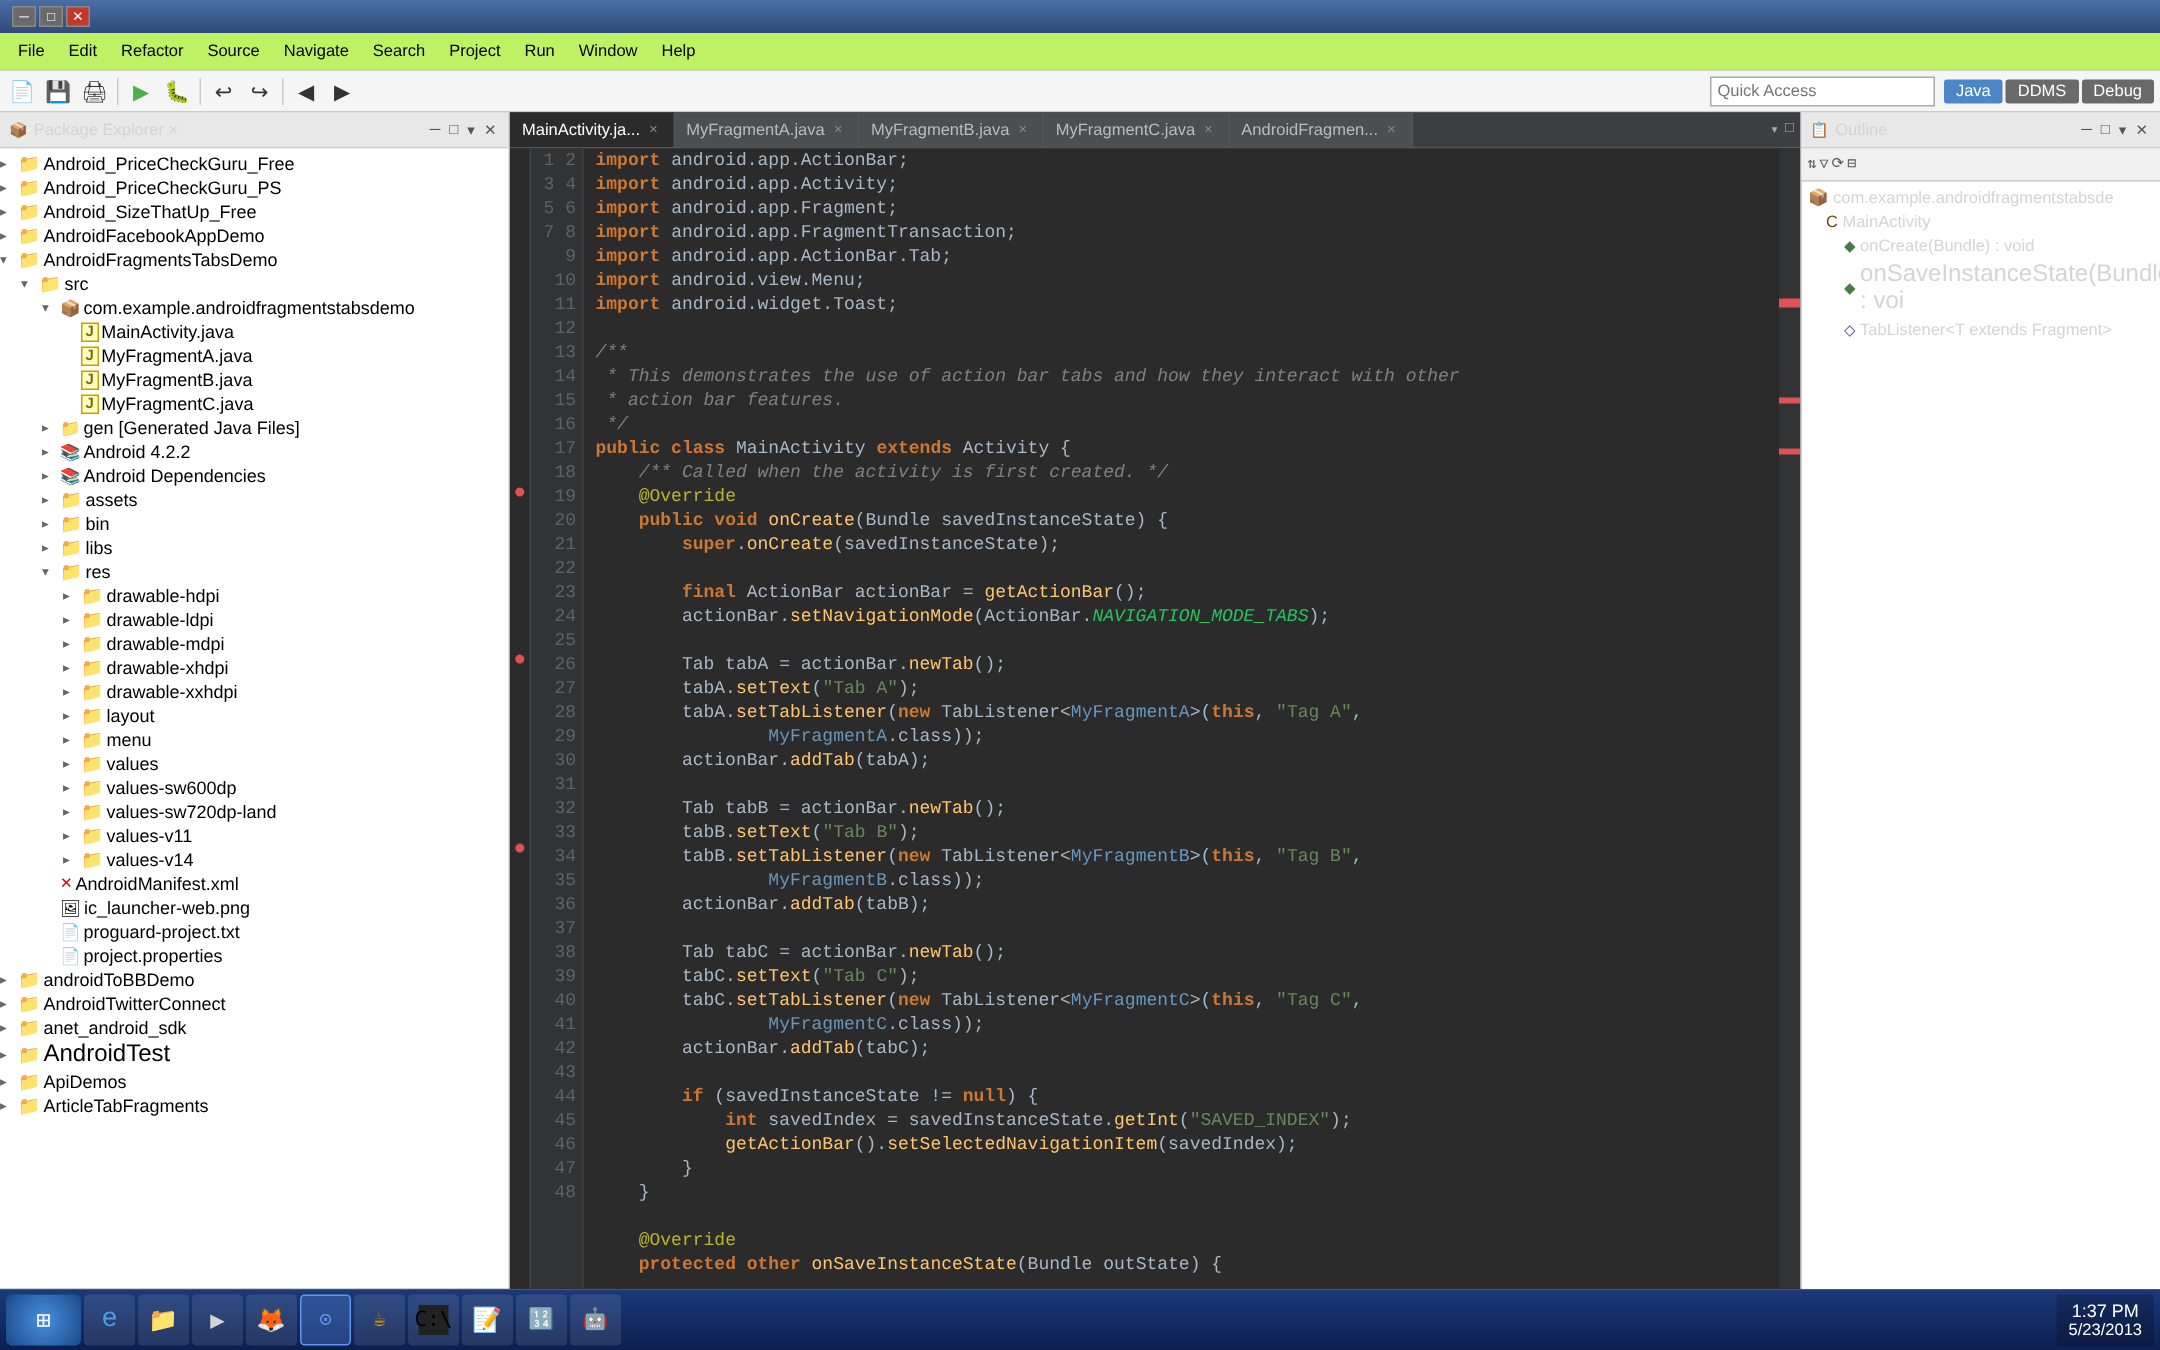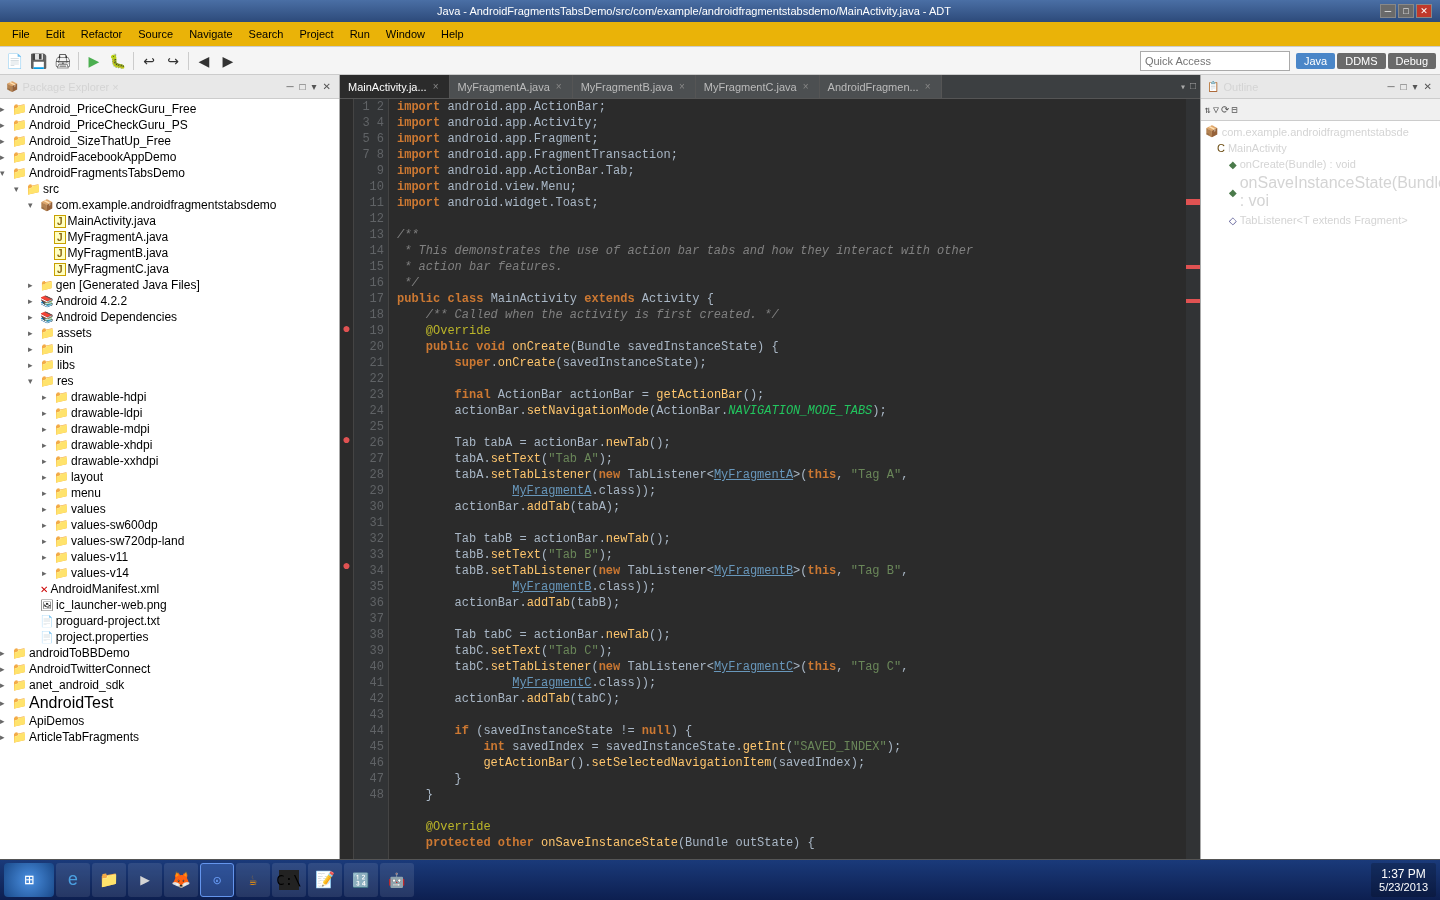--- a/index.html
+++ b/index.html
@@ -5,21 +5,21 @@
     * { margin: 0; padding: 0; box-sizing: border-box; }
     body { font-family: 'Courier New', monospace; font-size: 12px; background: #3c3c3c; color: #d4d4d4; width: 1440px; height: 900px; overflow: hidden; }
 
     
     #title-bar { background: linear-gradient(to bottom, #4a6fa5, #2d4a7a); color: #fff; height: 22px; display: flex; align-items: center; padding: 0 8px; font-size: 11px; font-family: Arial, sans-serif; justify-content: space-between; }
     #title-text { flex: 1; text-align: center; }
     #title-controls { display: flex; gap: 2px; }
     .title-btn { width: 16px; height: 14px; background: #6a6a6a; border: 1px solid #888; display: flex; align-items: center; justify-content: center; font-size: 9px; cursor: pointer; color: #fff; }
 
     
-    #menu-bar { background: #eab308; color: #000; height: 22px; display: flex; align-items: center; padding: 12px 4px; font-size: 11px; font-family: Arial, sans-serif; border-bottom: 1px solid #ccc; }
+    #menu-bar { background: #bef264; color: #000; height: 22px; display: flex; align-items: center; padding: 12px 4px; font-size: 11px; font-family: Arial, sans-serif; border-bottom: 1px solid #ccc; }
     .menu-item { padding: 2px 8px; cursor: pointer; }
 
     
     #toolbar { background: #f5f5f5; height: 28px; display: flex; align-items: center; padding: 0 4px; border-bottom: 1px solid #ccc; gap: 2px; }
     .toolbar-btn { width: 22px; height: 22px; background: transparent; border: 1px solid transparent; display: flex; align-items: center; justify-content: center; cursor: pointer; font-size: 14px; color: #333; }
     .toolbar-sep { width: 1px; height: 18px; background: #ccc; margin: 0 2px; }
     #quick-access-box { margin-left: auto; width: 150px; height: 20px; border: 1px solid #aaa; background: #fff; font-size: 11px; padding: 1px 4px; font-family: Arial; }
     .toolbar-right-btns { display: flex; align-items: center; gap: 2px; margin-left: 4px; }
     .right-pill { background: #4a86c8; color: #fff; padding: 2px 8px; font-size: 11px; font-family: Arial; border-radius: 2px; cursor: pointer; }
 
@@ -47,21 +47,21 @@
     #line-numbers { width: 35px; background: #313335; color: #606366; text-align: right; padding: 0 4px; font-size: 12px; line-height: 16px; overflow: hidden; border-right: 1px solid #444; }
     #code-area { flex: 1; overflow: auto; padding: 0 8px; font-size: 12px; line-height: 16px; color: #a9b7c6; position: relative; }
 
     
     .kw { color: #cc7832; font-weight: bold; }
     .string { color: #6a8759; }
     .comment { color: #808080; font-style: italic; }
     .annotation { color: #bbb529; }
     .method { color: #ffc66d; }
     .class-name { color: #a9b7c6; }
-    .link-like { color: #6897bb; text-decoration: underline; }
+    .link-like { color: #6897bb; }
     .static-field { color: #22c55e; font-style: italic; }
 
     code { display: block; white-space: pre; font-family: 'Courier New', monospace; font-size: 12px; line-height: 16px; }
 
     
     #error-tooltip { position: absolute; background: #f5f5dc; border: 1px solid #888; padding: 4px 8px; font-size: 11px; font-family: Arial; color: #000; max-width: 680px; z-index: 100; top: 330px; left: 20px; }
 
     
     #outline-panel { width: 240px; min-width: 240px; background: #f5f5f5; border-left: 1px solid #aaa; display: flex; flex-direction: column; }
     #outline-header { background: #e8e8e8; border-bottom: 1px solid #ccc; height: 24px; display: flex; align-items: center; padding: 0 6px; font-size: 11px; font-family: Arial; justify-content: space-between; }
@@ -92,21 +92,20 @@
 
     
     .panel-ctrl { font-size: 10px; color: #555; cursor: pointer; padding: 0 2px; }
 
     pre { margin: 0; }
   </style>
 </head>
 <body>
 
 <div id="title-bar">
-  <span id="title-text" style="font-size:11px; font-family: Arial; flex:1; text-align:center;">Java - AndroidFragmentsTabsDemo/src/com/example/androidfragmentstabsdemo/MainActivity.java - ADT</span>
   <div id="title-controls" style="display:flex; gap:2px;">
     <div class="title-btn">─</div>
     <div class="title-btn">□</div>
     <div class="title-btn" style="background:#c0392b;">✕</div>
   </div>
 </div>
 
 <div id="menu-bar">
   <span class="menu-item">File</span>
   <span class="menu-item">Edit</span>

